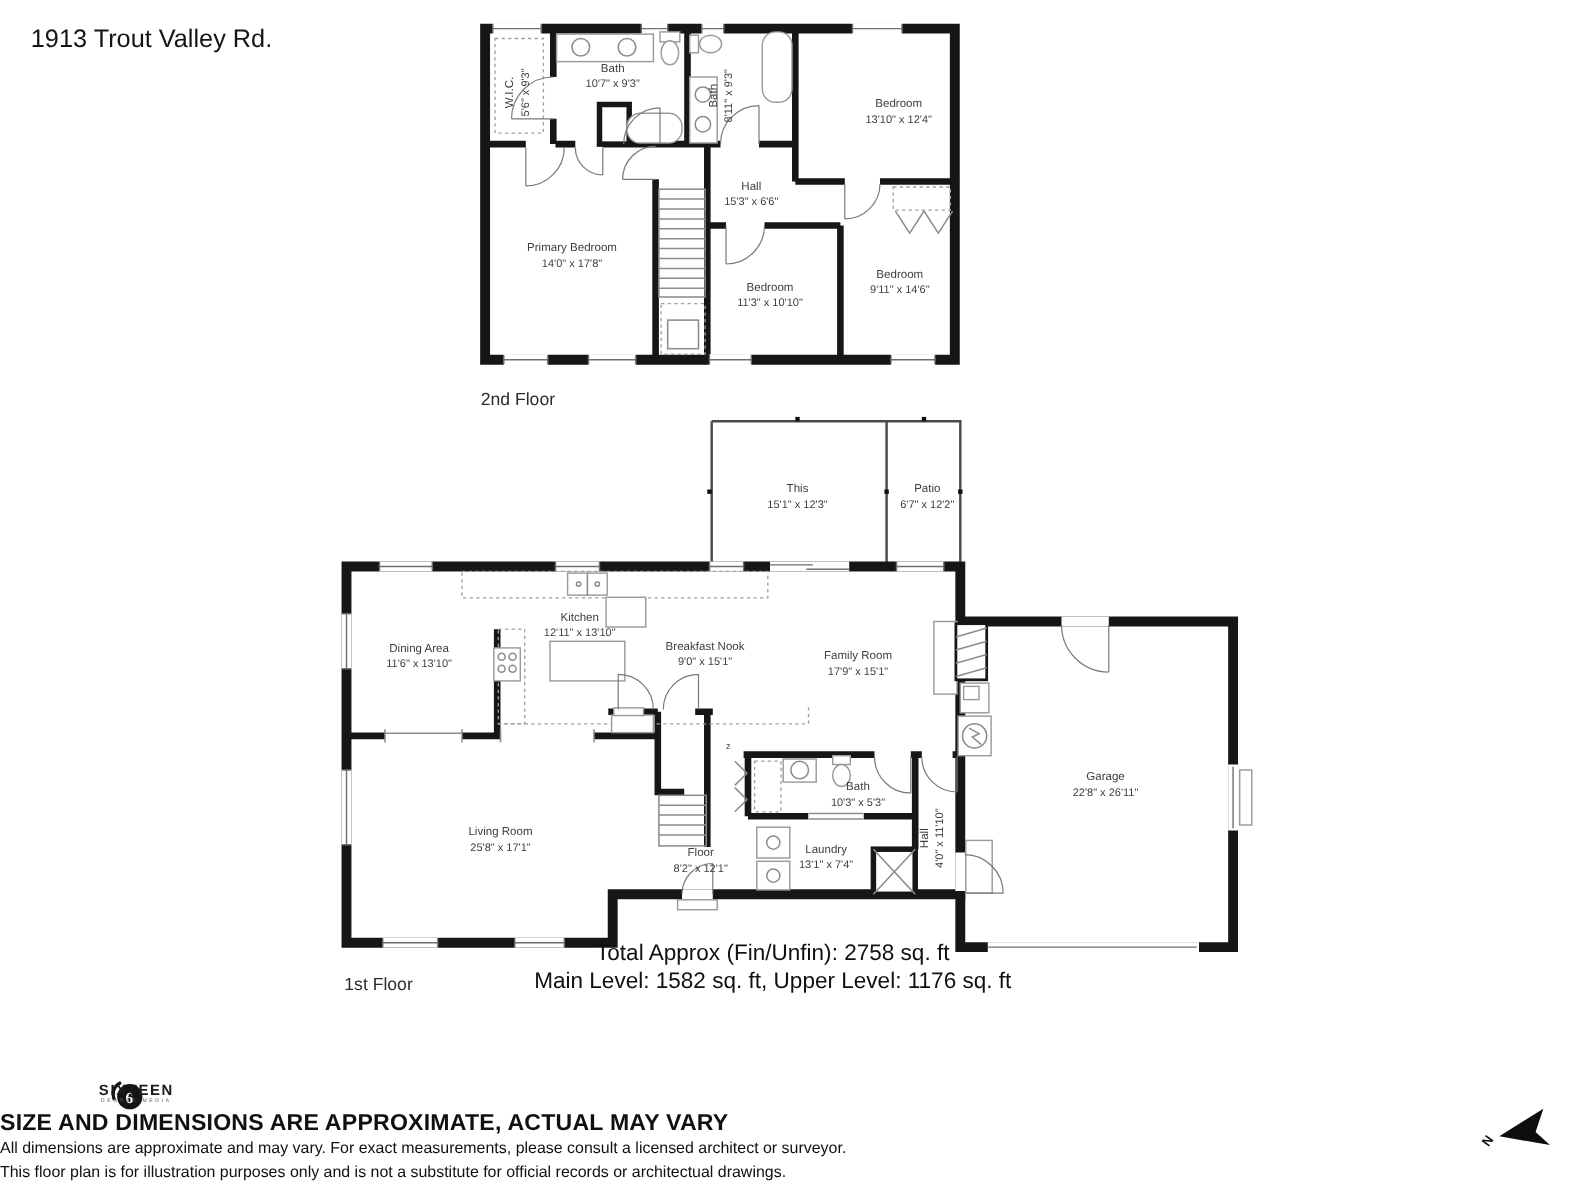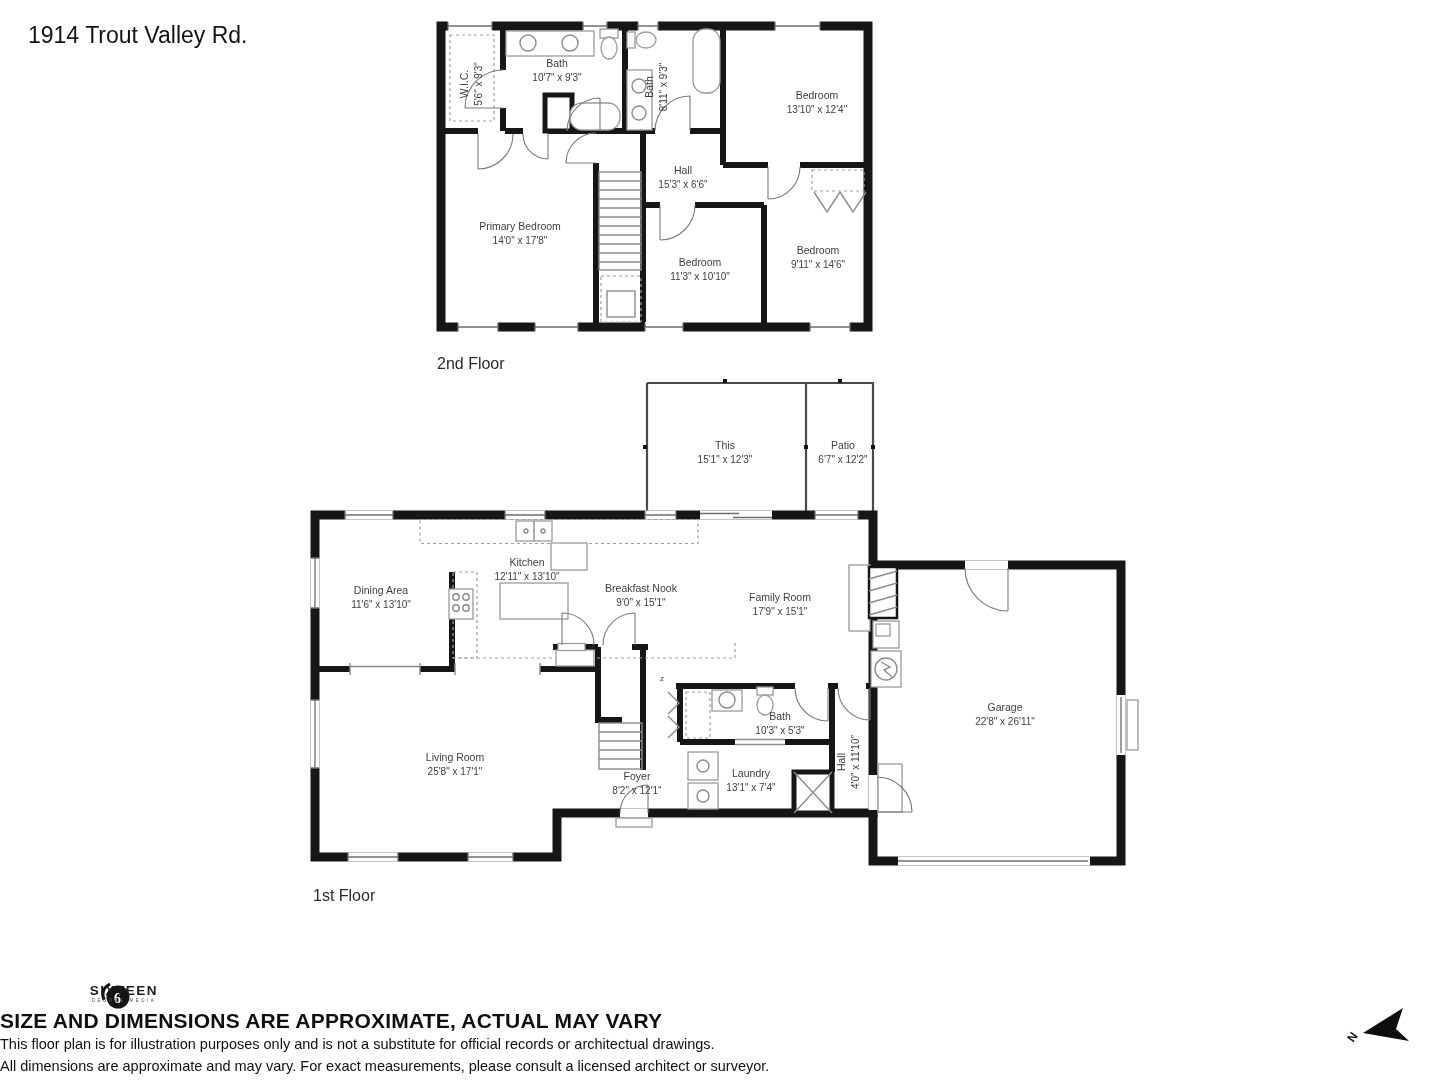--- a/index.html
+++ b/index.html
@@ -244,21 +244,21 @@
     <text transform="rotate(-55 1352 1036)" x="1347" y="1041" font-family="Liberation Sans, sans-serif" font-size="12" font-weight="bold" fill="#111">N</text>
   </g>
 
   <g id="logo-mark">
     <path d="M110,984 Q100,989 104,1000" stroke="#141414" stroke-width="3" fill="none"></path>
     <circle cx="118" cy="997" r="11.5" fill="#141414"></circle>
     <text x="114" y="1002.5" font-family="Liberation Serif, serif" font-size="14" font-weight="bold" fill="#ffffff">6</text>
   </g>
 </svg>
 
-  <div id="page-title">1914 Trout Valley Rd.</div>
+  <div id="page-title">1913 Trout Valley Rd.</div>
 
   <div class="rlabel vert" style="left:471px;top:84px">
     <span class="rname">W.I.C.</span>
       <span class="rdims">5'6" x 9'3"</span>
     </div>
   <div class="rlabel" style="left:557px;top:70px">
     <span class="rname">Bath</span>
       <span class="rdims">10'7" x 9'3"</span>
     </div>
   <div class="rlabel vert" style="left:656px;top:87px">
@@ -310,21 +310,21 @@
     </div>
   <div class="rlabel" style="left:780px;top:604px">
     <span class="rname">Family Room</span>
       <span class="rdims">17'9" x 15'1"</span>
     </div>
   <div class="rlabel" style="left:455px;top:764px">
     <span class="rname">Living Room</span>
       <span class="rdims">25'8" x 17'1"</span>
     </div>
   <div class="rlabel" style="left:637px;top:783px">
-    <span class="rname">Foyer</span>
+    <span class="rname">Floor</span>
       <span class="rdims">8'2" x 12'1"</span>
     </div>
   <div class="rlabel" style="left:780px;top:723px">
     <span class="rname">Bath</span>
       <span class="rdims">10'3" x 5'3"</span>
     </div>
   <div class="rlabel" style="left:751px;top:780px">
     <span class="rname">Laundry</span>
       <span class="rdims">13'1" x 7'4"</span>
     </div>
@@ -333,26 +333,28 @@
       <span class="rdims">4'0" x 11'10"</span>
     </div>
   <div class="rlabel" style="left:1005px;top:714px">
     <span class="rname">Garage</span>
       <span class="rdims">22'8" x 26'11"</span>
     </div>
   <div class="floor-tag" style="left:313px;top:887px">1st Floor</div>
   <span id="z-marker">z</span>
 
   <div id="summary">
+    <div class="s-line">Total Approx (Fin/Unfin): 2758 sq. ft</div>
+    <div class="s-line">Main Level: 1582 sq. ft, Upper Level: 1176 sq. ft</div>
   </div>
 
   <div id="disclaimer">
     <div class="d-head">SIZE AND DIMENSIONS ARE APPROXIMATE, ACTUAL MAY VARY</div>
+    <div class="d-line">All dimensions are approximate and may vary. For exact measurements, please consult a licensed architect or surveyor.</div>
     <div class="d-line">This floor plan is for illustration purposes only and is not a substitute for official records or architectual drawings.</div>
-    <div class="d-line">All dimensions are approximate and may vary. For exact measurements, please consult a licensed architect or surveyor.</div>
   </div>
 
   <div id="logo">
     <div style="height:34px"></div>
     <div class="logo-name">SIXTEEN</div>
     <div class="logo-tag">DEGREE MEDIA</div>
   </div>
 
 </div>
 

